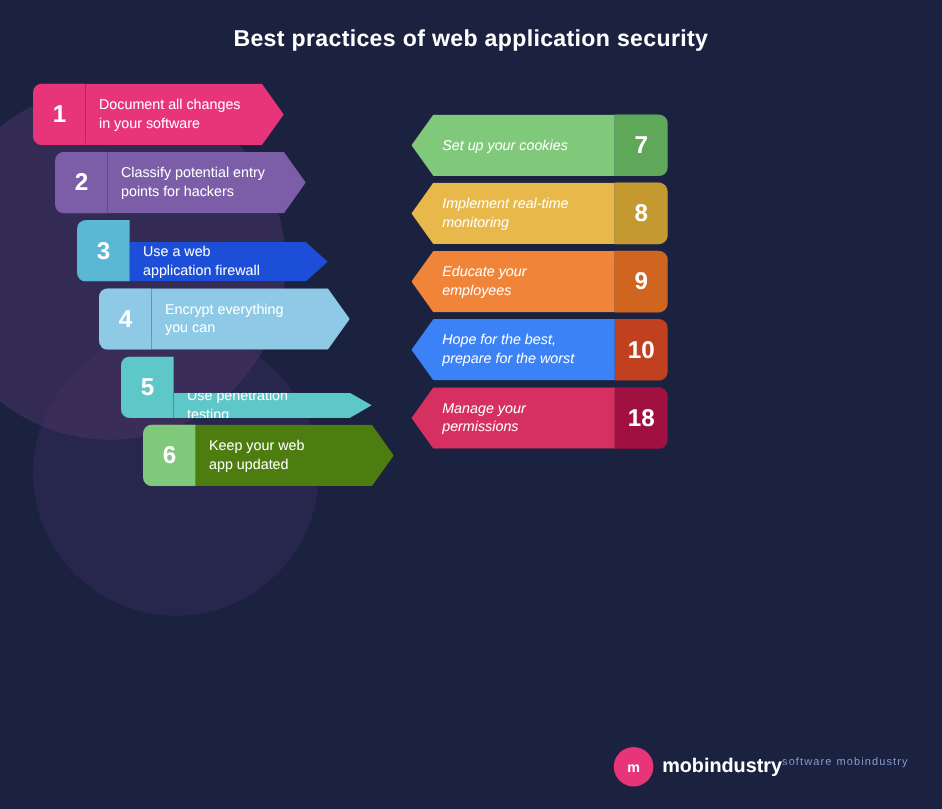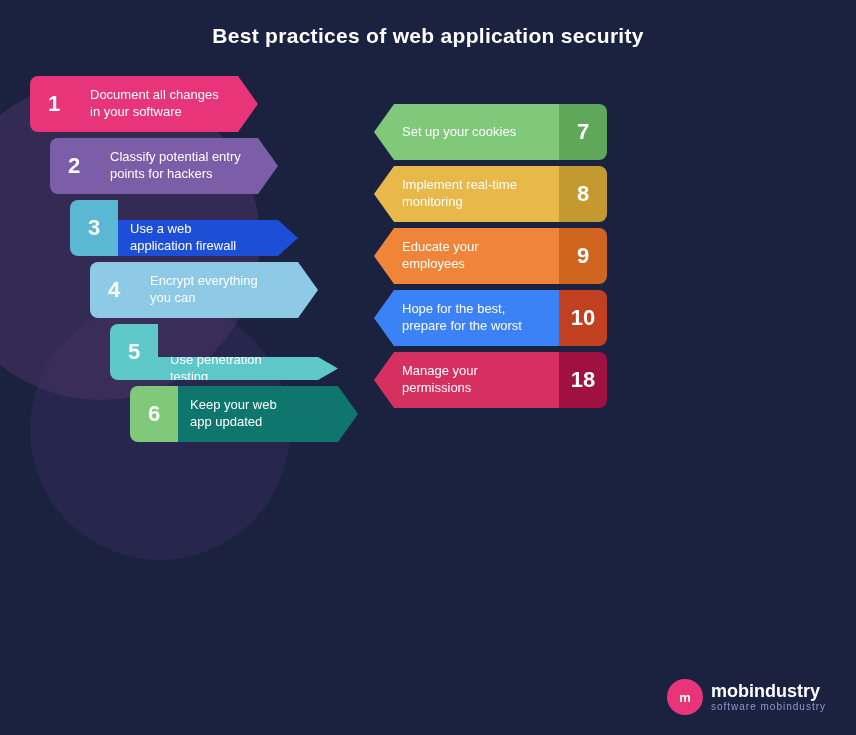--- a/index.html
+++ b/index.html
@@ -114,20 +114,21 @@
       display: flex;
       align-items: center;
       padding: 6px 1px 6px 28px;
       color: white;
       font-size: 13px;
       font-weight: 500;
       line-height: 1.3;
       position: relative;
       min-width: 185px;
       clip-path: polygon(20px 0, 100% 0, 100% 100%, 20px 100%, 0 50%);
+      font-style: italic;
     }
 
     .arrow-number-right {
       display: flex;
       align-items: center;
       justify-content: center;
       width: 48px;
       min-width: 48px;
       color: white;
       font-size: 22px;
@@ -140,21 +141,21 @@
     .item1-lbl  { background: #e8357a; }
     .item2-num  { background: #7b5ea7; }
     .item2-lbl  { background: #7b5ea7; }
     .item3-num  { background: #5bb8d4; }
     .item3-lbl  { background: #1d4ed8; margin-top: 20px; }
     .item4-num  { background: #8ecae6; }
     .item4-lbl  { background: #8ecae6; }
     .item5-num  { background: #5ec8c8; }
     .item5-lbl  { background: #5ec8c8; margin-top: 33px; }
     .item6-num  { background: #80c97a; }
-    .item6-lbl  { background: #0f766e; }
+    .item6-lbl  { background: #4d7c0f; }
 
     
     .item7-lbl  { background: #80c97a; }
     .item7-num  { background: #5fa85a; }
     .item8-lbl  { background: #e8b84b; }
     .item8-num  { background: #c49a30; }
     .item9-lbl  { background: #f0853a; }
     .item9-num  { background: #d06520; }
     .item10-lbl { background: #3b82f6; }
     .item10-num { background: #c04020; }
@@ -194,21 +195,21 @@
       display: flex;
       align-items: center;
       justify-content: center;
       color: white;
       font-size: 16px;
       font-weight: 700;
     }
 
     .logo-text {
       display: flex;
-      flex-direction: column;
+      flex-direction: row;
     }
 
     .logo-name {
       color: white;
       font-size: 18px;
       font-weight: 700;
       line-height: 1.1;
     }
 
     .logo-sub {

